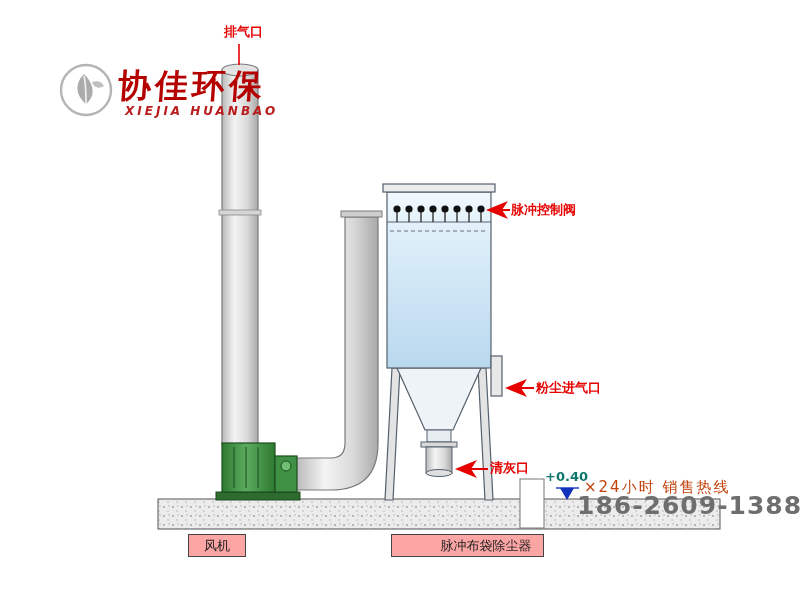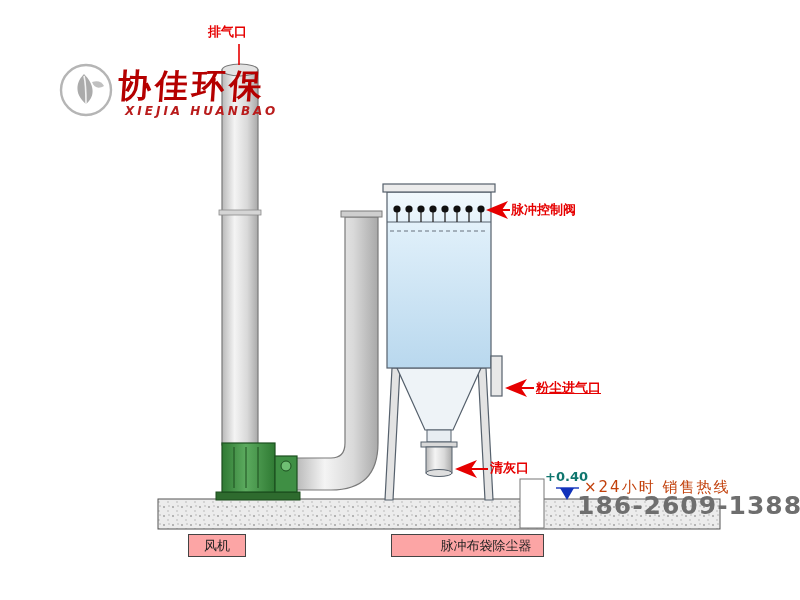--- a/index.html
+++ b/index.html
@@ -10,23 +10,23 @@
   .abs{position:absolute;}
   svg{display:block;}
   
   .logo-mark{left:58px;top:62px;width:56px;height:56px;}
   .logo-cn{left:118px;top:64px;font-size:33px;font-weight:bold;color:#b50000;
            letter-spacing:4px;transform:skewX(-4deg);white-space:nowrap;}
   .logo-en{left:125px;top:104px;font-size:12px;color:#b91c1c;font-style:italic;
            font-weight:bold;letter-spacing:3px;white-space:nowrap;}
   
   .callout{color:#e60000;font-size:13px;font-weight:bold;white-space:nowrap;line-height:14px;}
-  .callout-exhaust{left:208px;top:25px;}
+  .callout-exhaust{left:224px;top:25px;}
   .callout-pulse{left:511px;top:203px;text-align:center;}
-  .callout-dust{left:536px;top:381px;text-decoration:underline;}
+  .callout-dust{left:536px;top:381px;}
   .callout-ash{left:490px;top:461px;}
   
   .caption-box{border:1px solid #444;background:#fca5a5;color:#222;font-size:13px;
                display:flex;align-items:center;justify-content:center;white-space:nowrap;}
   .caption-fan{left:188px;top:534px;width:56px;height:21px;}
   .caption-collector{left:391px;top:534px;width:114px;height:21px;padding-left:37px;}
   
   .elevation{left:545px;top:469px;color:#0f766e;font-size:13px;font-weight:bold;}
   .hotline{left:584px;top:478px;color:#c2410c;font-size:15px;letter-spacing:2px;white-space:nowrap;}
   .phone{left:577px;top:491px;color:#6e6e6e;font-size:25px;font-weight:bold;

